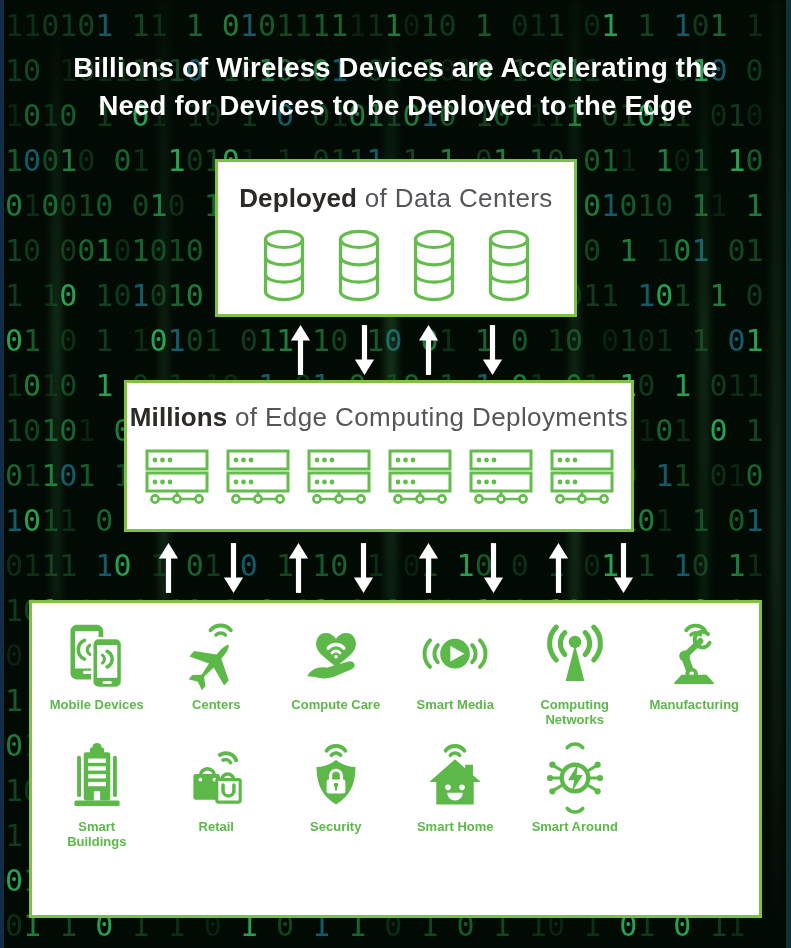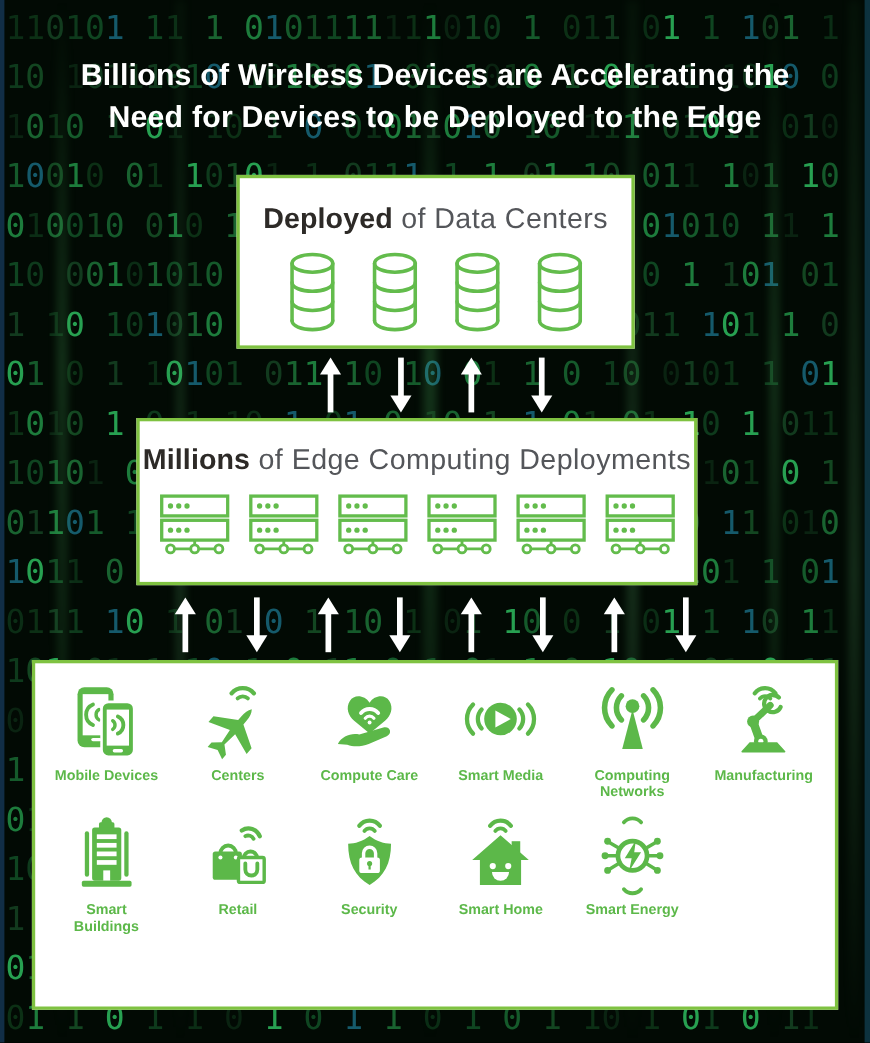--- a/index.html
+++ b/index.html
@@ -521,18 +521,18 @@
     <g fill="#5cb849">
       <circle cx="18" cy="50" r="4"></circle>
                 <circle cx="21" cy="33" r="4"></circle>
                 <circle cx="21" cy="67" r="4"></circle>
       <circle cx="82" cy="50" r="4"></circle>
                 <circle cx="79" cy="33" r="4"></circle>
                 <circle cx="79" cy="67" r="4"></circle>
     </g>
   </svg>
 </div>
-    <div class="device-label">Smart Energy</div>
+    <div class="device-label">Smart Around</div>
   </div>
 </div>
   </div>
 
 </div>
 
 </body></html>

